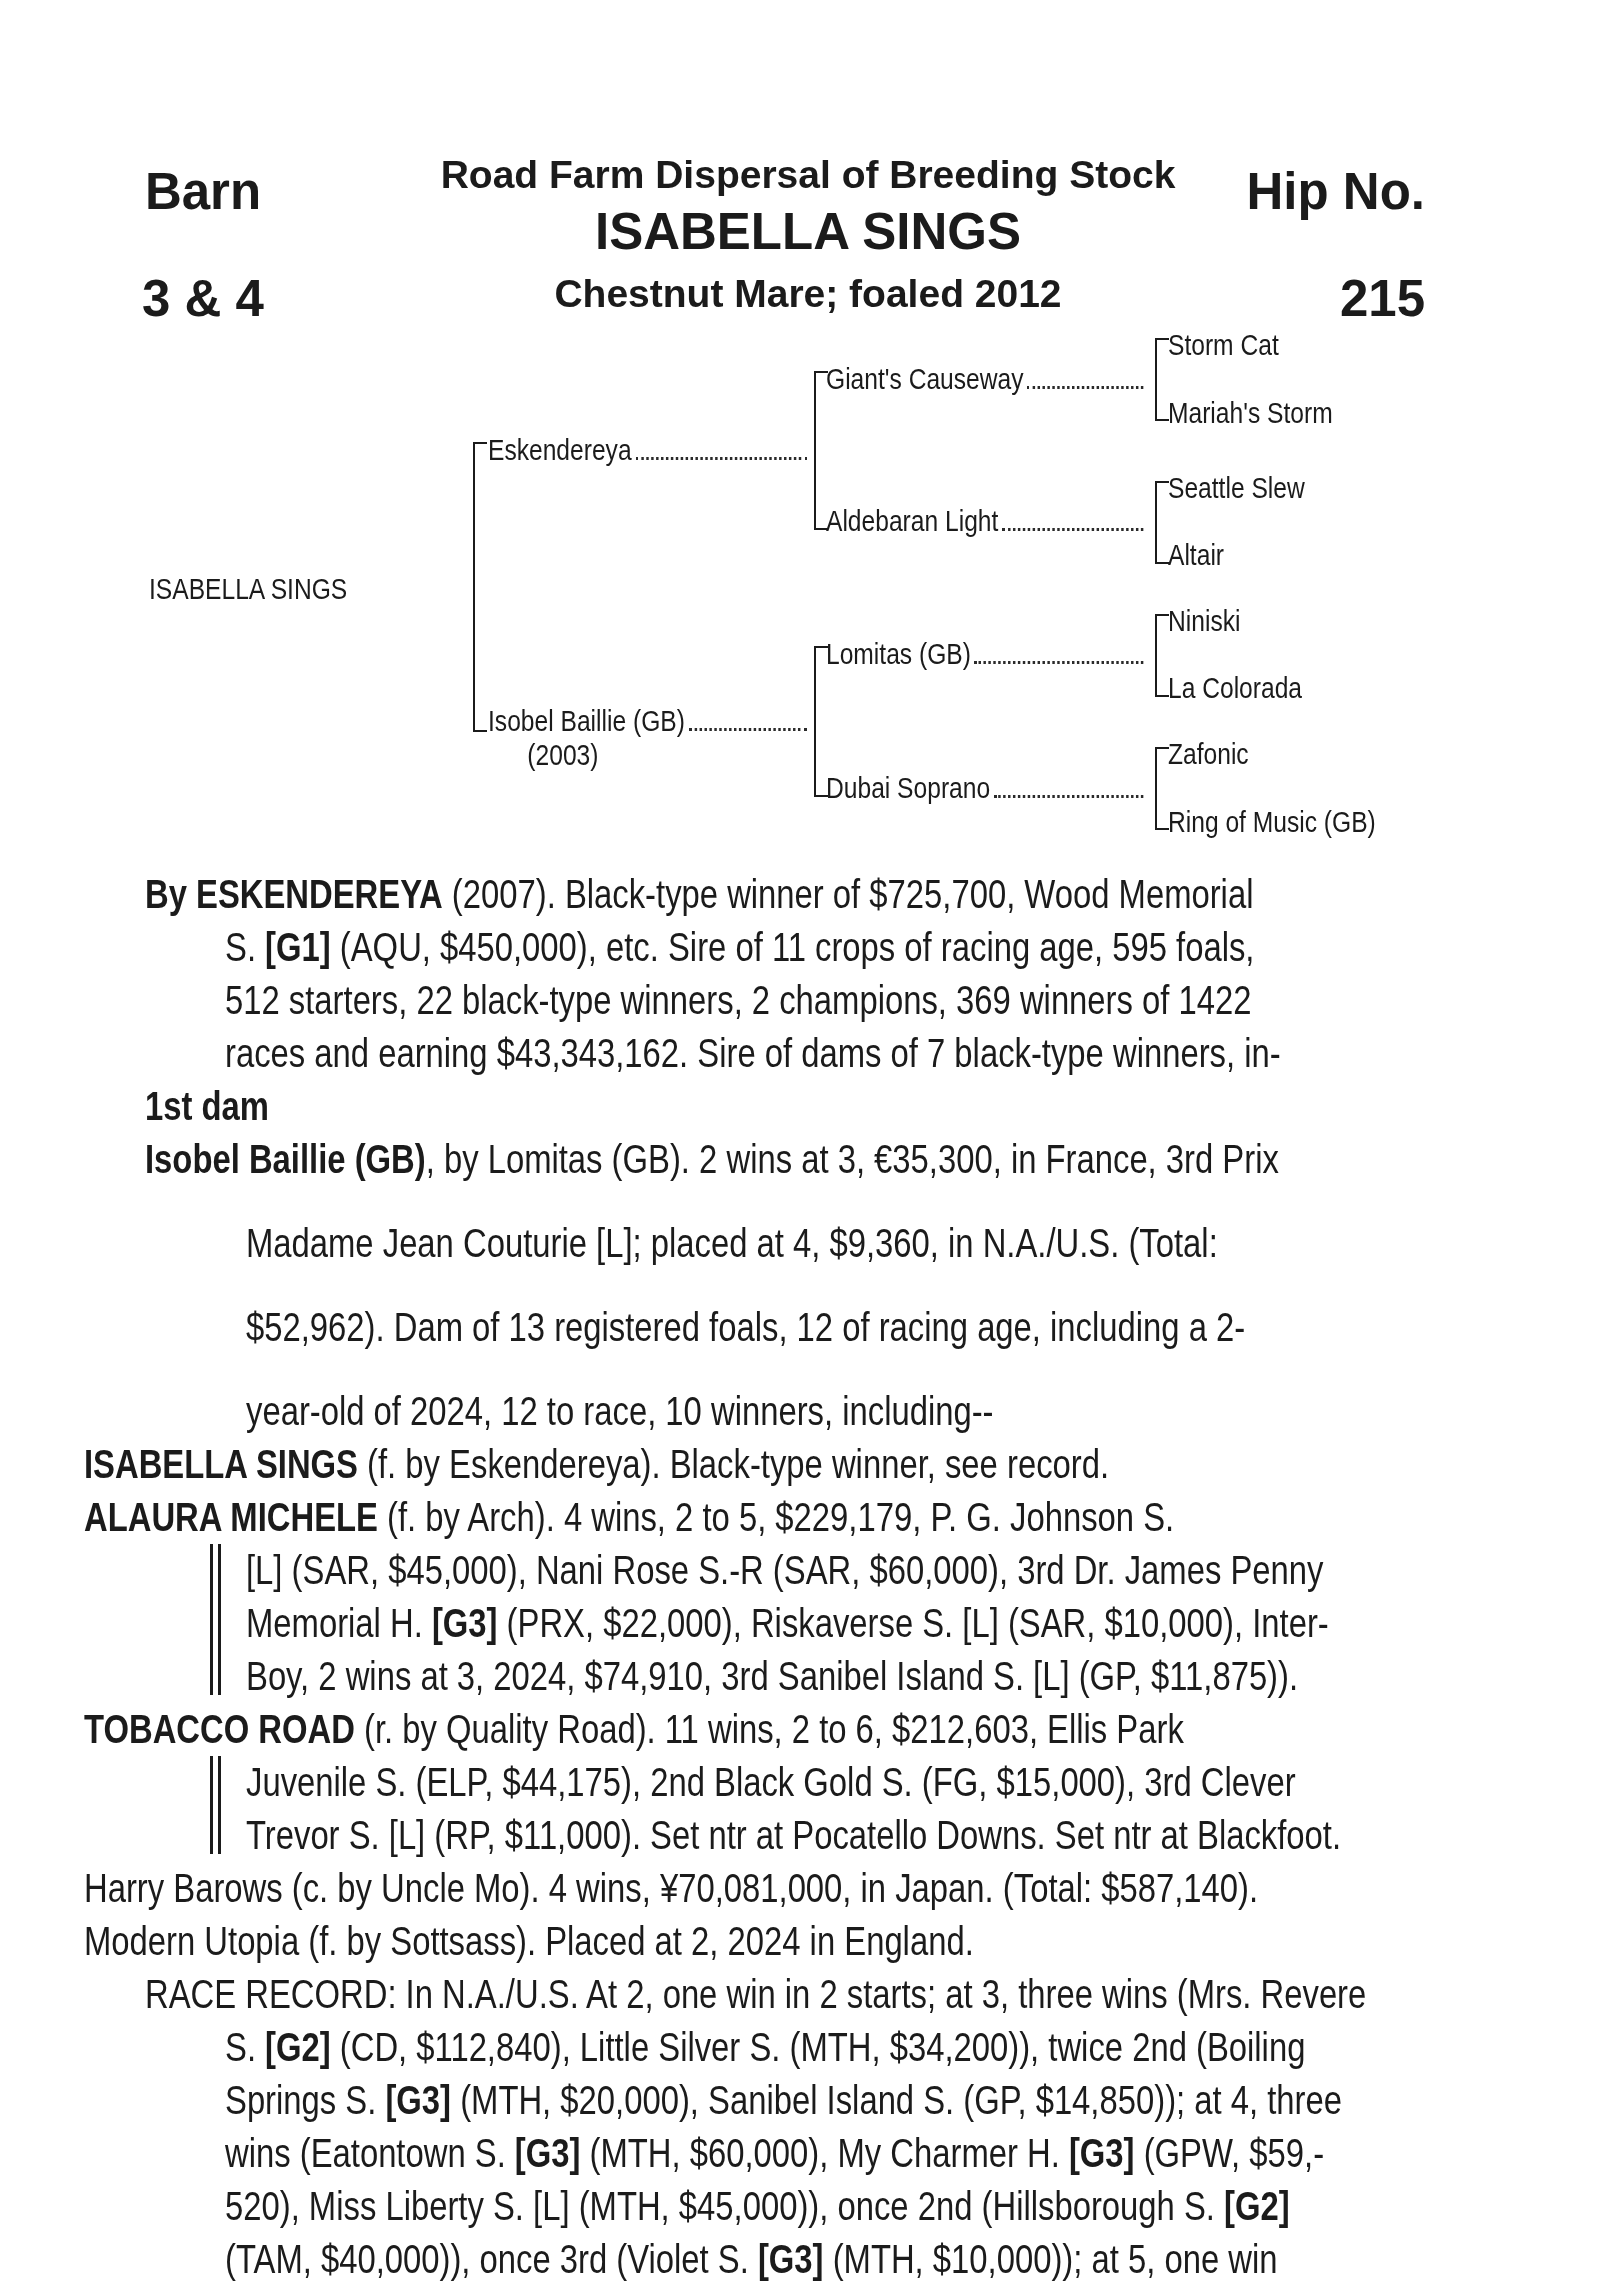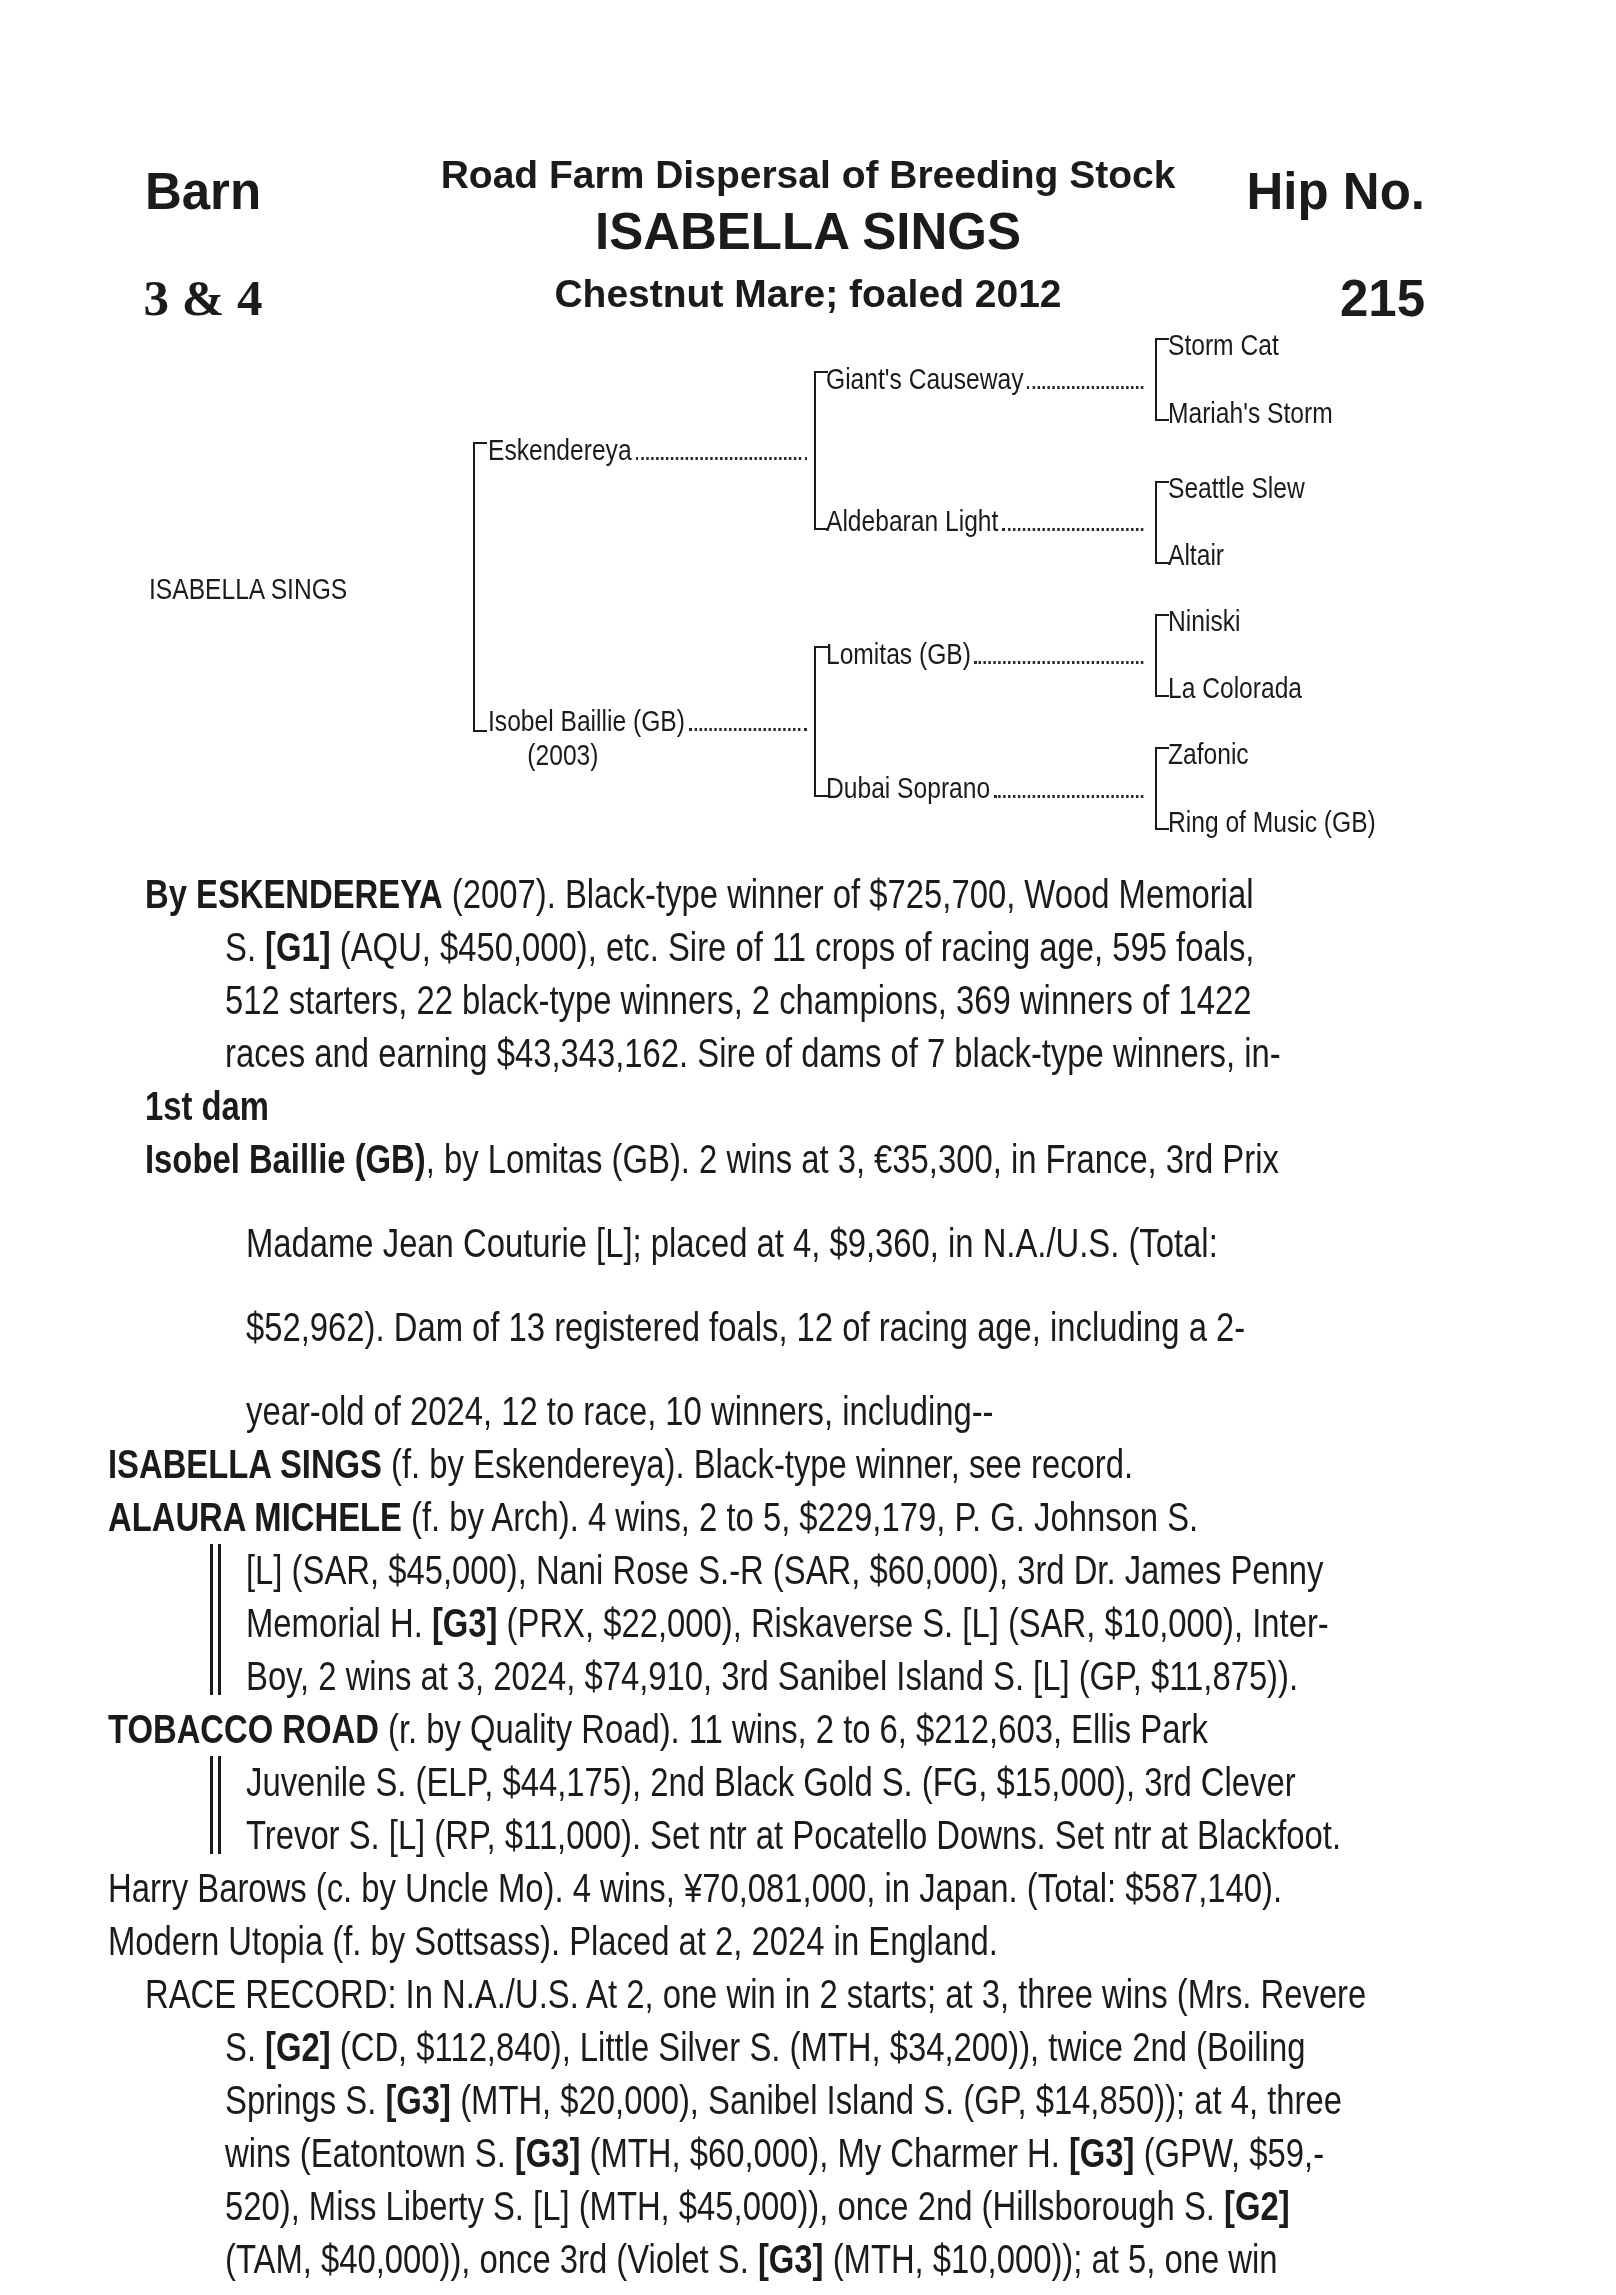--- a/index.html
+++ b/index.html
@@ -8,41 +8,41 @@
     color:#1b1b1b; font-family:"Liberation Sans","DejaVu Sans",sans-serif;
     overflow:hidden;
   }
   
   .hline{position:absolute; left:0; width:100%; text-align:center; font-weight:bold; white-space:pre;}
   #consign1{top:102px; font-size:39px; line-height:1;}
   #consign2{top:155px; font-size:39px; line-height:1;}
   #title   {top:206px; font-size:51px; line-height:1;}
   #chestnut{top:274px; font-size:39px; line-height:1;}
   #barnblk{position:absolute; left:118px; top:166px; width:170px; text-align:center; font-weight:bold; font-size:51px; line-height:1;}
-  #barnnum{margin-top:56px;font-family:Liberation Serif, serif;}
+  #barnnum{margin-top:56px;}
   #hipblk{position:absolute; left:1192px; top:166px; width:233px; text-align:right; font-weight:bold; font-size:51px; line-height:1;}
   #hipnum{margin-top:56px;}
   
   #pedigree{position:absolute; left:0; top:0; width:100%; height:849px;}
   .pnode{position:absolute; font-size:30px; line-height:34px; transform:scaleX(0.82); transform-origin:0 0; white-space:pre;}
   .prow{display:flex; align-items:flex-end;}
   .pname{white-space:pre;}
   .leader{flex:1; border-bottom:3.2px dotted #2a2a2a; margin:0 2.8px 6.9px 4.6px;}
   .psub{white-space:pre; margin-left:48px;}
   .vbr{position:absolute; width:12px; border-left:2.8px solid #1b1b1b; border-top:2.8px solid #1b1b1b; border-bottom:2.8px solid #1b1b1b;}
   
   #body-text{position:absolute; left:0; top:868px; width:100%; font-size:40px;}
   .para{position:relative;}
   .line{line-height:53px; white-space:pre;}
   .cx{display:inline-block; transform:scaleX(0.82); transform-origin:0 50%; white-space:pre;}
   .bold{font-weight:bold;}
   .hang .line{margin-left:145px;}  .hang .line.cont{margin-left:225px;}
   .head .line{margin-left:145px;}
   .dam  .line{margin-left:145px;}  .dam  .line.cont{margin-left:246px;margin-top:31px;}
-  .foal .line{margin-left:108px;}  .foal .line.cont{margin-left:246px;}
+  .foal .line{margin-left:84px;}  .foal .line.cont{margin-left:246px;}
   .para.bars::before{
     content:''; position:absolute; left:210px; top:53px; bottom:8.3px; width:11px;
     box-sizing:border-box; border-left:3.2px solid #1b1b1b; border-right:3.2px solid #1b1b1b;
   }
 </style>
 </head>
 <body>
 
 <div id="page">
 

